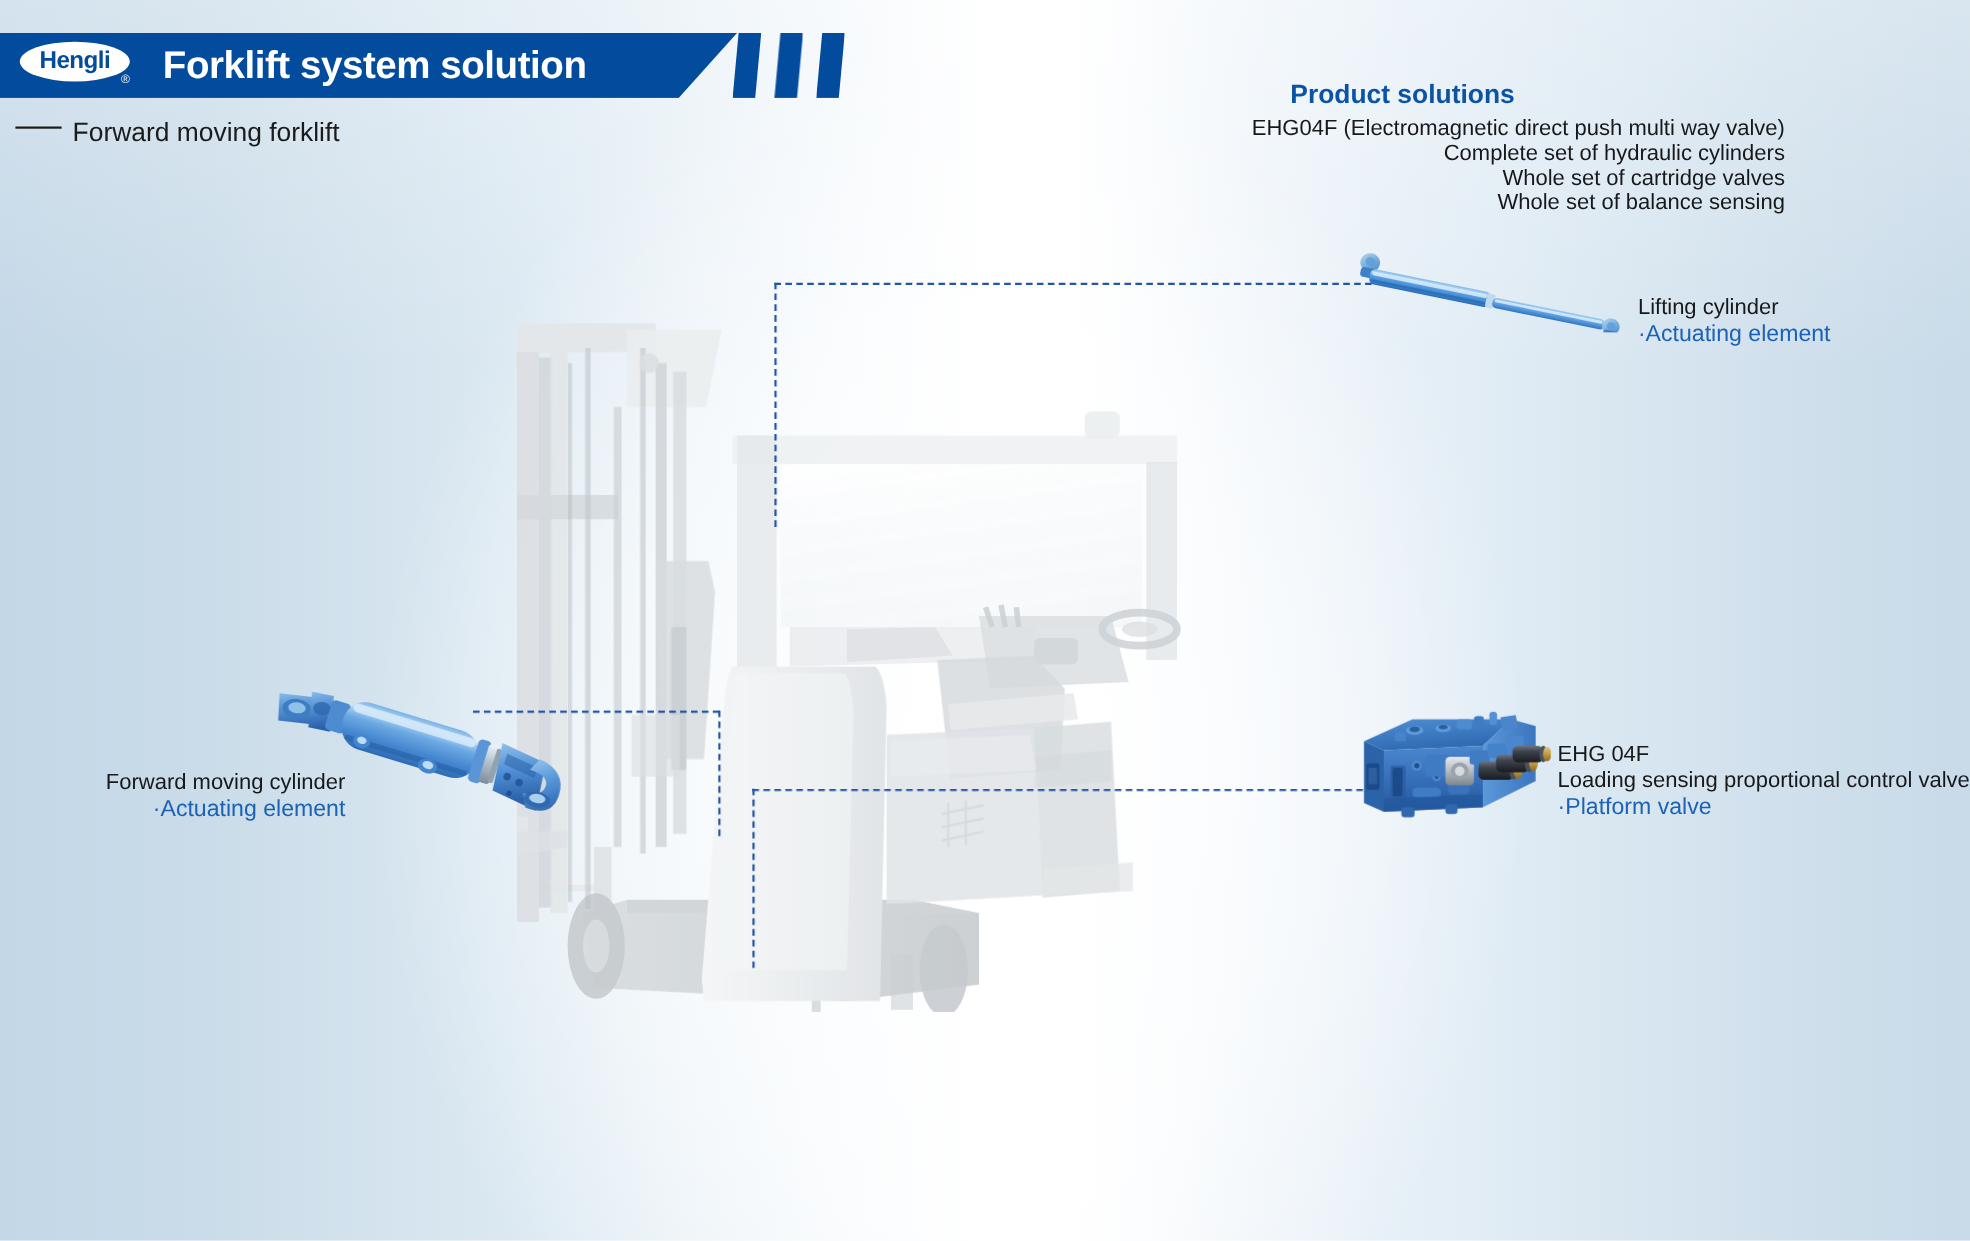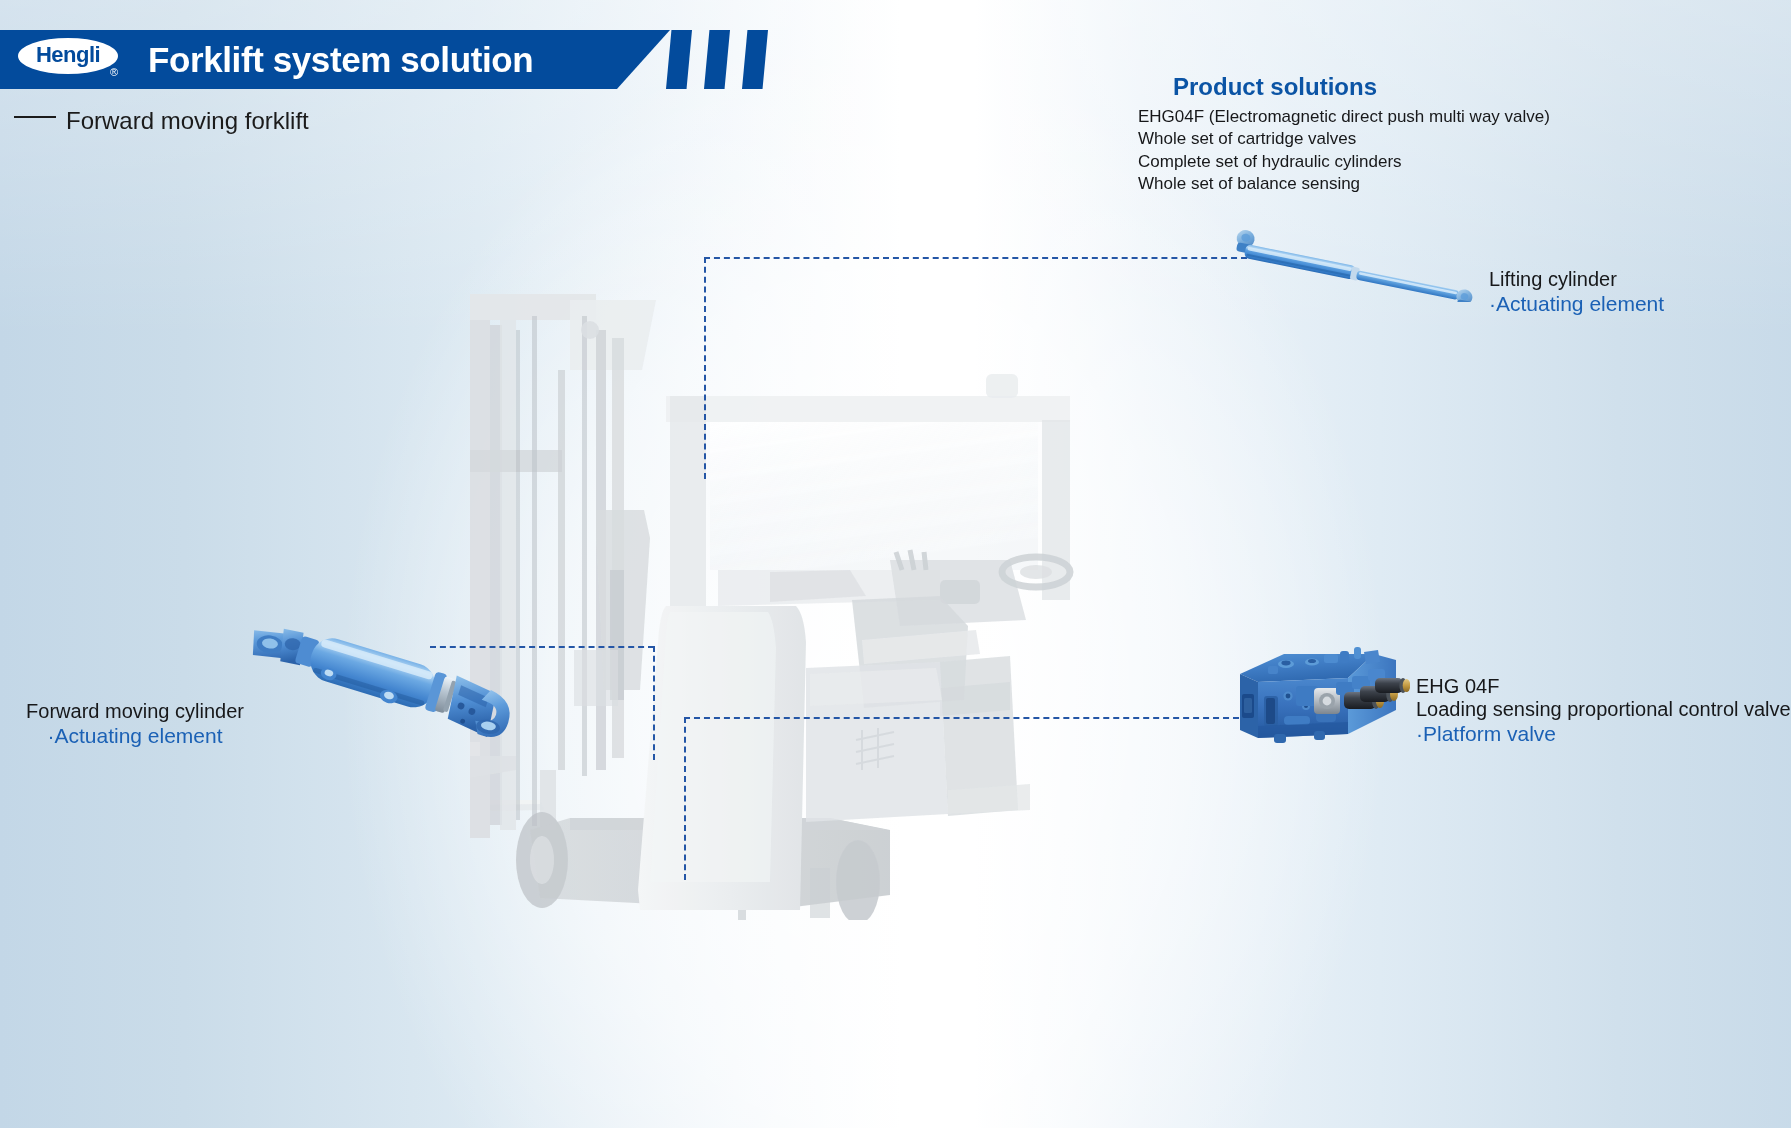--- a/index.html
+++ b/index.html
@@ -121,23 +121,24 @@
     z-index: 6;
     margin-left: 35px;
   }
   .ps-list {
     position: absolute; left: 1138px; top: 106px;
     z-index: 6;
   }
   .ps-list li {
     list-style: none;
     color: #17181a;
-    font-size: 17px;
+    font-size: 20px;
     line-height: 22.3px;
     white-space: nowrap;
+    text-align: right;
   }
   .ps-list { margin: 0; padding: 0; }
 
   
   #forklift {
     position: absolute; left: 470px; top: 270px;
     width: 620px; height: 650px;
     z-index: 2;
     opacity: 1;
   }
@@ -155,21 +156,21 @@
 
   
   .label { position: absolute; z-index: 8; }
   .label .l-main {
     color: #17181a; font-size: 20px; line-height: 23px; white-space: nowrap;
   }
   .label .l-accent {
     color: #1b61b5; font-size: 21px; line-height: 26px; white-space: nowrap;
     font-weight: 500;
   }
-  .label.right-align { text-align: center; }
+  .label.right-align { text-align: right; margin-left: 44px; }
 
   
   .part { position: absolute; z-index: 7; }
   #part-lift { left: 1225px; top: 222px; width: 275px; height: 80px; }
   #part-valve { left: 1228px; top: 638px; width: 182px; height: 122px; }
   #part-fwd  { left: 248px; top: 600px; width: 275px; height: 175px; }
 </style>
 </head>
 <body>
 
@@ -192,22 +193,22 @@
 
   <div class="banner-title">Forklift system solution</div>
 
   <div class="subtitle">
     <span class="dash"></span><span>Forward moving forklift</span>
   </div>
 
   <div class="ps-title">Product solutions</div>
   <ul class="ps-list">
     <li>EHG04F (Electromagnetic direct push multi way valve)</li>
+    <li>Complete set of hydraulic cylinders</li>
     <li>Whole set of cartridge valves</li>
-    <li>Complete set of hydraulic cylinders</li>
     <li>Whole set of balance sensing</li>
   </ul>
 
   <svg id="forklift" viewBox="0 0 620 650" xmlns="http://www.w3.org/2000/svg">
     <defs>
       <linearGradient id="gBody" x1="0" y1="0" x2="1" y2="0">
         <stop offset="0" stop-color="#f4f6f7"></stop>
         <stop offset="0.55" stop-color="#e9ecee"></stop>
         <stop offset="1" stop-color="#dfe3e6"></stop>
       </linearGradient>

